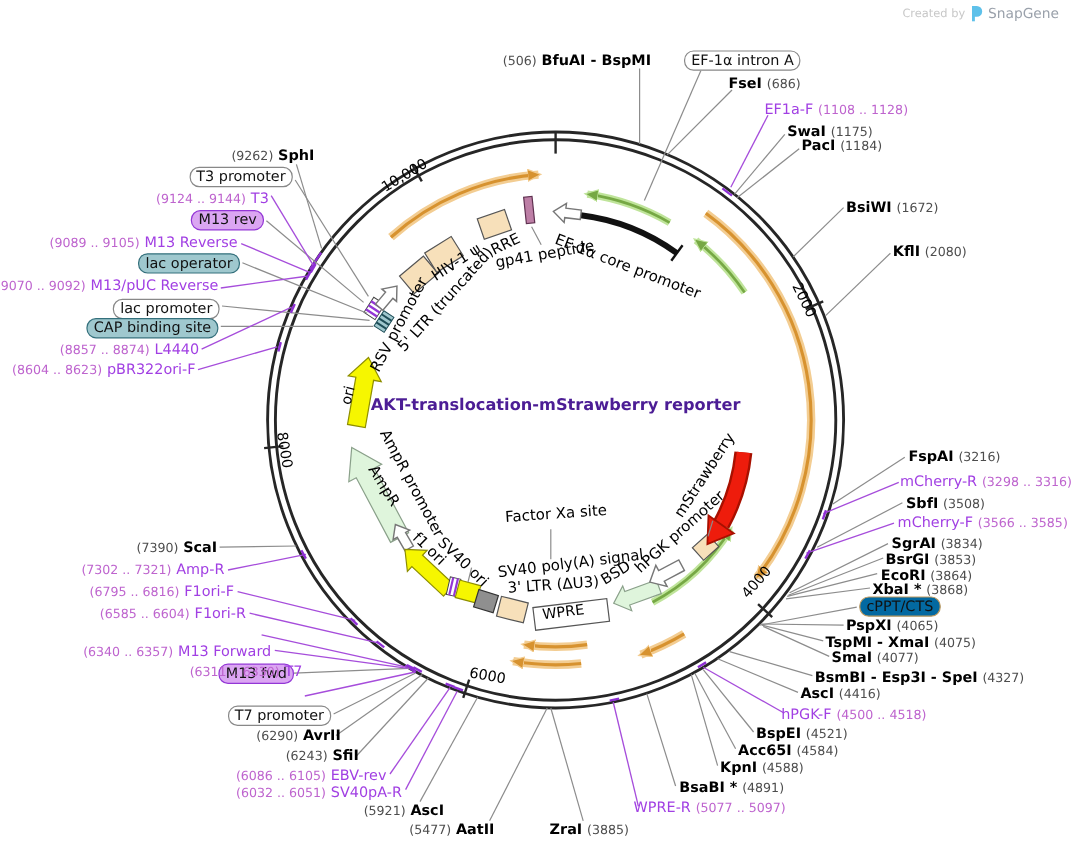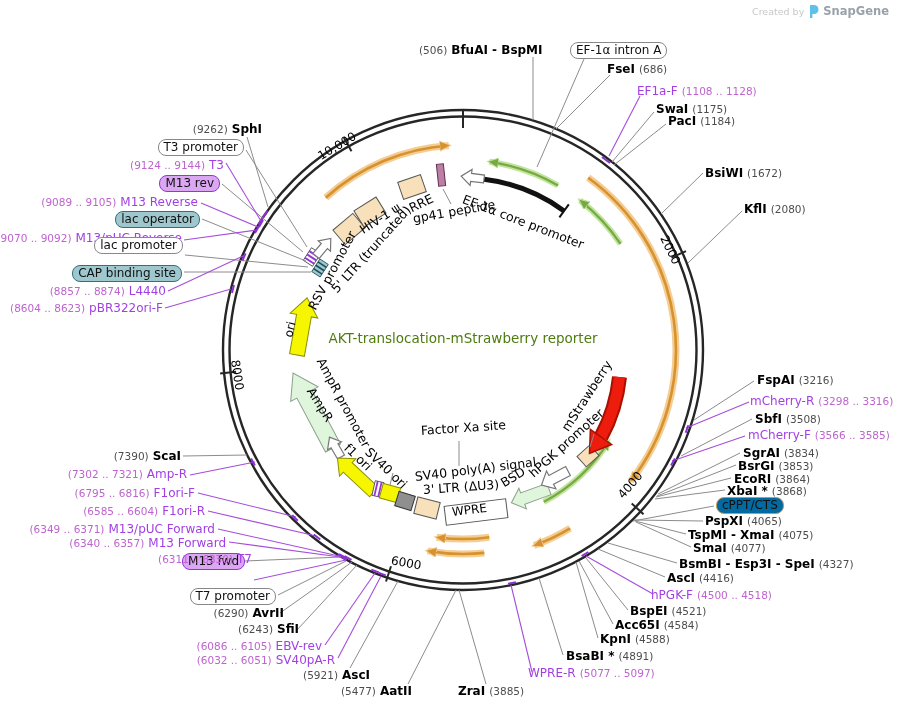--- a/index.html
+++ b/index.html
@@ -23,25 +23,25 @@
   .primer .ps{color:#be64ce;}
   .fbox{position:absolute;font-size:12px;line-height:15px;white-space:nowrap;color:#111;
         border:1px solid #888;border-radius:8px;padding:0 5px;background:#fff;}
   .fbox.teal{background:#9fc8ce;border-color:#34707c;}
   .fbox.plum{background:#dba6f2;border-color:#9336d6;}
   .fbox.tan{background:#0369a1;border-color:#bd9a60;}
   .ilbl{position:absolute;font-size:12.5px;white-space:nowrap;color:#000;
         transform-origin:0 50%;line-height:14px;}
   .tkl{position:absolute;font-size:12px;color:#000;white-space:nowrap;transform-origin:50% 50%;}
   #title-block{position:absolute;left:263px;top:330px;width:400px;text-align:center;}
-  #title-block .t1{font-weight:normal;font-size:13.5px;color:#4d7c0f;}
+  #title-block .t1{font-weight:bold;font-size:13.5px;color:#4c1d95;}
   #title-block .t2{font-size:12.5px;color:#000;margin-top:2px;}
   #watermark{position:absolute;left:752px;top:4px;display:flex;align-items:center;gap:4px;}
   #watermark .wm1{font-size:9.5px;color:#c8c8c8;}
-  #watermark .wm2{font-size:11.5px;font-weight:bold;color:#9aa1ab;}
+  #watermark .wm2{font-size:11.5px;font-weight:normal;color:#9aa1ab;}
 </style>
 </head>
 <body>
 
 <div id="stage">
 
 <svg id="map-svg" width="908" height="708" viewBox="0 0 908 708">
   <defs>
     <marker id="ahO" markerUnits="userSpaceOnUse" markerWidth="18" markerHeight="18" refX="9" refY="5" orient="auto">
       <path d="M0,0 L11,5 L0,10 Z" fill="#d7922f" stroke="#f3cd92" stroke-width="1"></path>
@@ -307,29 +307,28 @@
 <div class="lbl primer" style="left:528px;top:666px"><span class="nm">WPRE-R</span><span class="ps">(5077 .. 5097)</span></div>
 <div class="lbl" style="left:458px;top:684px"><span class="nm">ZraI</span><span class="ps">(3885)</span></div>
 
 <div class="lbl" style="right:646px;top:122px"><span class="ps">(9262)</span><span class="nm">SphI</span></div>
 <div class="fbox" style="right:664px;top:139px">T3 promoter</div>
 <div class="lbl primer" style="right:684px;top:158px"><span class="ps">(9124 .. 9144)</span><span class="nm">T3</span></div>
 <div class="fbox plum" style="right:688px;top:175px">M13 rev</div>
 <div class="lbl primer" style="right:710px;top:195px"><span class="ps">(9089 .. 9105)</span><span class="nm">M13 Reverse</span></div>
 <div class="fbox teal" style="right:708px;top:211px">lac operator</div>
 <div class="lbl primer" style="right:726px;top:231px"><span class="ps">(9070 .. 9092)</span><span class="nm">M13/pUC Reverse</span></div>
-<div class="fbox" style="right:725px;top:237px">lac promoter</div>
+<div class="fbox" style="right:725px;top:249px">lac promoter</div>
 <div class="fbox teal" style="right:726px;top:265px">CAP binding site</div>
 <div class="lbl primer" style="right:742px;top:284px"><span class="ps">(8857 .. 8874)</span><span class="nm">L4440</span></div>
 <div class="lbl primer" style="right:745px;top:301px"><span class="ps">(8604 .. 8623)</span><span class="nm">pBR322ori-F</span></div>
 <div class="lbl" style="right:727px;top:449px"><span class="ps">(7390)</span><span class="nm">ScaI</span></div>
 <div class="lbl primer" style="right:721px;top:467px"><span class="ps">(7302 .. 7321)</span><span class="nm">Amp-R</span></div>
 <div class="lbl primer" style="right:713px;top:486px"><span class="ps">(6795 .. 6816)</span><span class="nm">F1ori-F</span></div>
 <div class="lbl primer" style="right:703px;top:504px"><span class="ps">(6585 .. 6604)</span><span class="nm">F1ori-R</span></div>
-<div class="lbl primer" style="right:693px;top:522px"><span class="ps">(6349 .. 6371)</span><span class="nm">M13/pUC Forward</span></div>
 <div class="lbl primer" style="right:682px;top:536px"><span class="ps">(6340 .. 6357)</span><span class="nm">M13 Forward</span></div>
 <div class="fbox plum" style="right:663px;top:553px">M13 fwd</div>
 <div class="lbl primer" style="right:656px;top:552px"><span class="ps">(6311 .. 6330)</span><span class="nm">T7</span></div>
 <div class="fbox" style="right:632px;top:588px">T7 promoter</div>
 <div class="lbl" style="right:624px;top:606px"><span class="ps">(6290)</span><span class="nm">AvrII</span></div>
 <div class="lbl" style="right:609px;top:622px"><span class="ps">(6243)</span><span class="nm">SfiI</span></div>
 <div class="lbl primer" style="right:586px;top:639px"><span class="ps">(6086 .. 6105)</span><span class="nm">EBV-rev</span></div>
 <div class="lbl primer" style="right:573px;top:653px"><span class="ps">(6032 .. 6051)</span><span class="nm">SV40pA-R</span></div>
 <div class="lbl" style="right:538px;top:668px"><span class="ps">(5921)</span><span class="nm">AscI</span></div>
 <div class="lbl" style="right:496px;top:684px"><span class="ps">(5477)</span><span class="nm">AatII</span></div>

